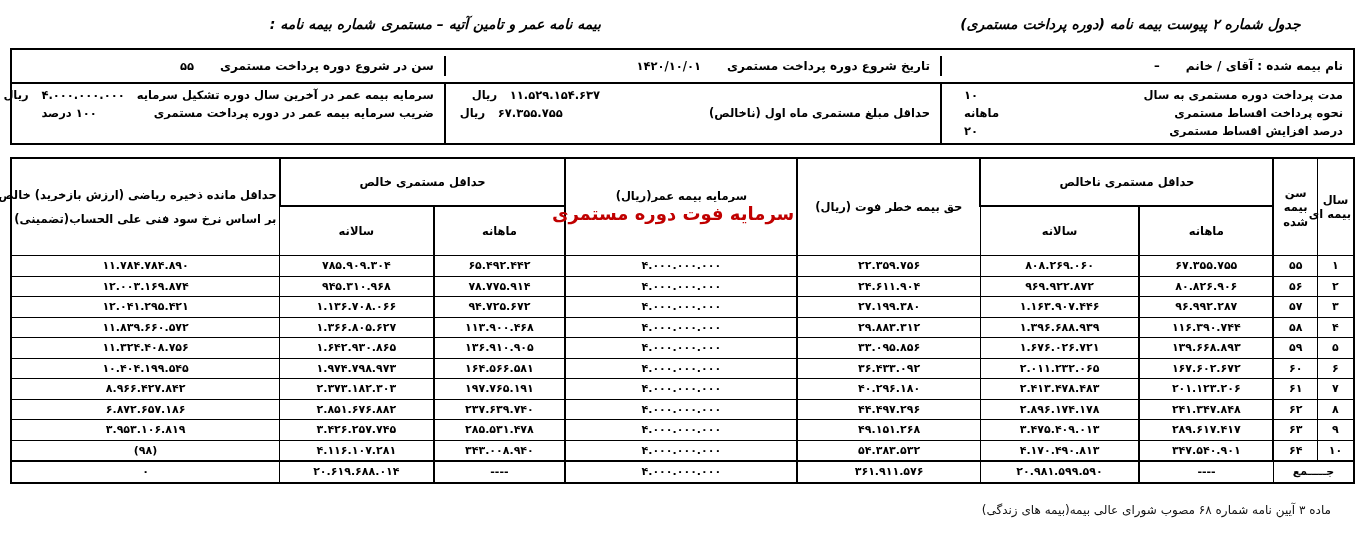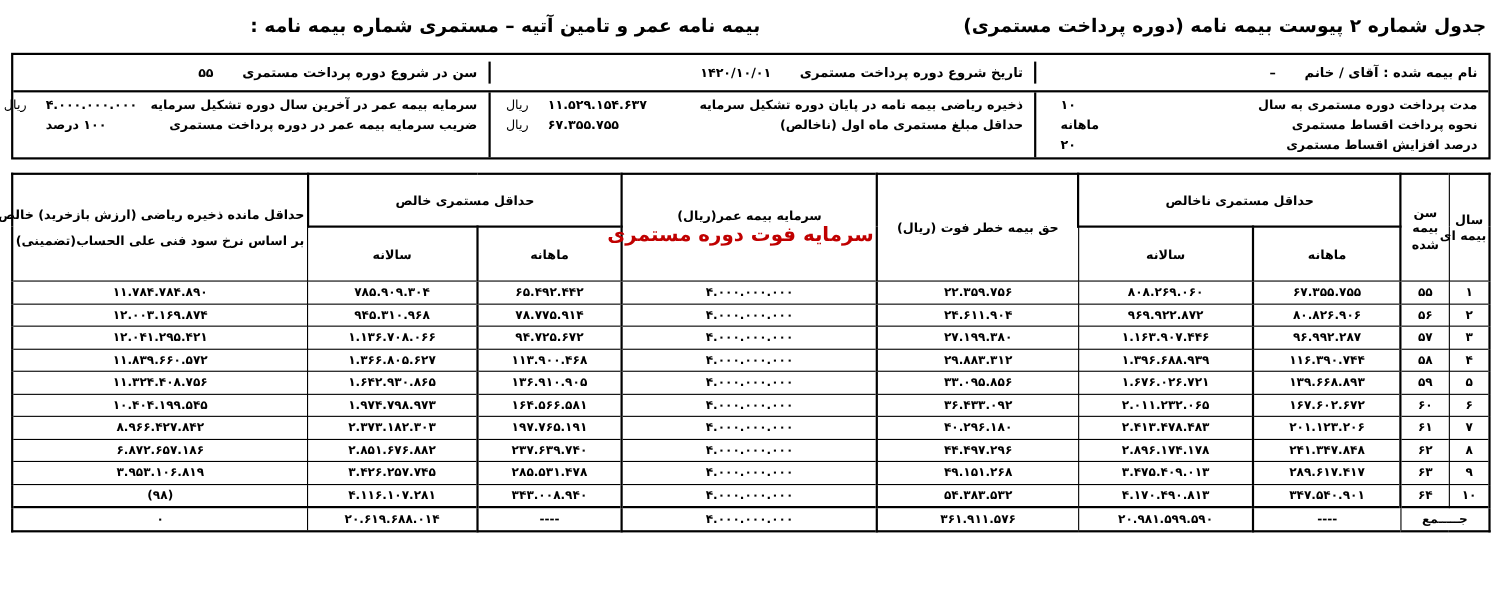--- a/index.html
+++ b/index.html
@@ -27,24 +27,25 @@
   
   .title-row {
     display: flex;
     flex-direction: row;
     align-items: center;
     height: 48px;
     padding: 0 14px 0 14px;
     box-sizing: border-box;
   }
   .title-cell {
-    font-size: 17px;
+    font-size: 14px;
     font-weight: bold;
     white-space: nowrap;
     line-height: 1.2;
+    font-style: italic;
   }
   .title-right { flex: 0 0 27%; text-align: right; padding-right: 6px; }
   .title-mid   { flex: 1 1 auto; text-align: left; }
   .title-left  { flex: 0 0 33%; text-align: center; padding-left: 8px; }
 
   
   .info-box {
     margin: 0 10px;
     border: 2px solid #000;
     box-sizing: border-box;
@@ -74,21 +75,21 @@
 
   .kv {
     display: flex;
     flex-direction: row;
     align-items: baseline;
     line-height: 1.55;
     white-space: nowrap;
   }
   .kv .k { font-weight: bold; }
   .kv .v { font-weight: bold; margin-right: 10px; }
-  .kv .u { font-weight: normal; margin-right: auto; padding-left: 4px; }
+  .kv .u { font-weight: bold; margin-right: auto; padding-left: 4px; }
 
   .top-kv {
     display: flex; flex-direction: row; align-items: center;
     width: 100%; white-space: nowrap;
   }
   .top-kv .k { font-weight: bold; font-size: 12px; }
   .top-kv .v { font-weight: bold; font-size: 11.5px; margin-right: 26px; }
 
   .stack .kv { display: grid; grid-template-columns: 1fr auto auto; gap: 0 12px; }
   .stack .kv .k  { text-align: right; }
@@ -215,21 +216,20 @@
           <span class="v">ماهانه</span>
         </div>
         <div class="kv">
           <span class="k">درصد افزایش اقساط مستمری</span>
           <span class="v">۲۰</span>
         </div>
       </div>
 
       <div class="ipanel p2 b-left stack">
         <div class="kv">
-          <span class="k">ذخیره ریاضی بیمه نامه در پایان دوره تشکیل سرمایه</span>
           <span class="v">۱۱.۵۲۹.۱۵۴.۶۳۷</span>
           <span class="u">ریال</span>
         </div>
         <div class="kv">
           <span class="k">حداقل مبلغ مستمری ماه اول (ناخالص)</span>
           <span class="v">۶۷.۳۵۵.۷۵۵</span>
           <span class="u">ریال</span>
         </div>
       </div>
 
@@ -412,15 +412,16 @@
             <td class="thick-l">۴.۰۰۰.۰۰۰.۰۰۰</td>
             <td class="thick-l dash">----</td>
             <td>۲۰.۶۱۹.۶۸۸.۰۱۴</td>
             <td class="thick-l">۰</td>
           </tr>
         </tbody>
     </table>
   </div>
 
   <div class="notes">
+    <div>ماده ۳ آیین نامه شماره ۶۸ مصوب شورای عالی بیمه(بیمه های زندگی)</div>
   </div>
 
 </div>
 
 </body></html>

